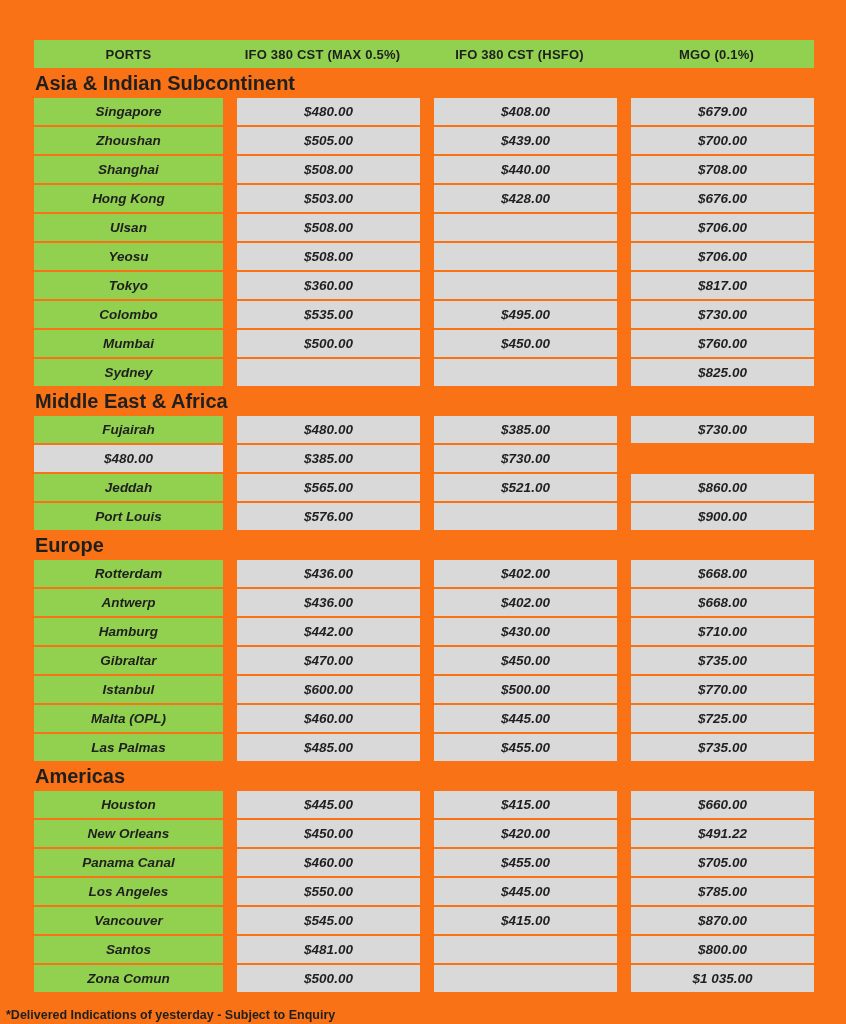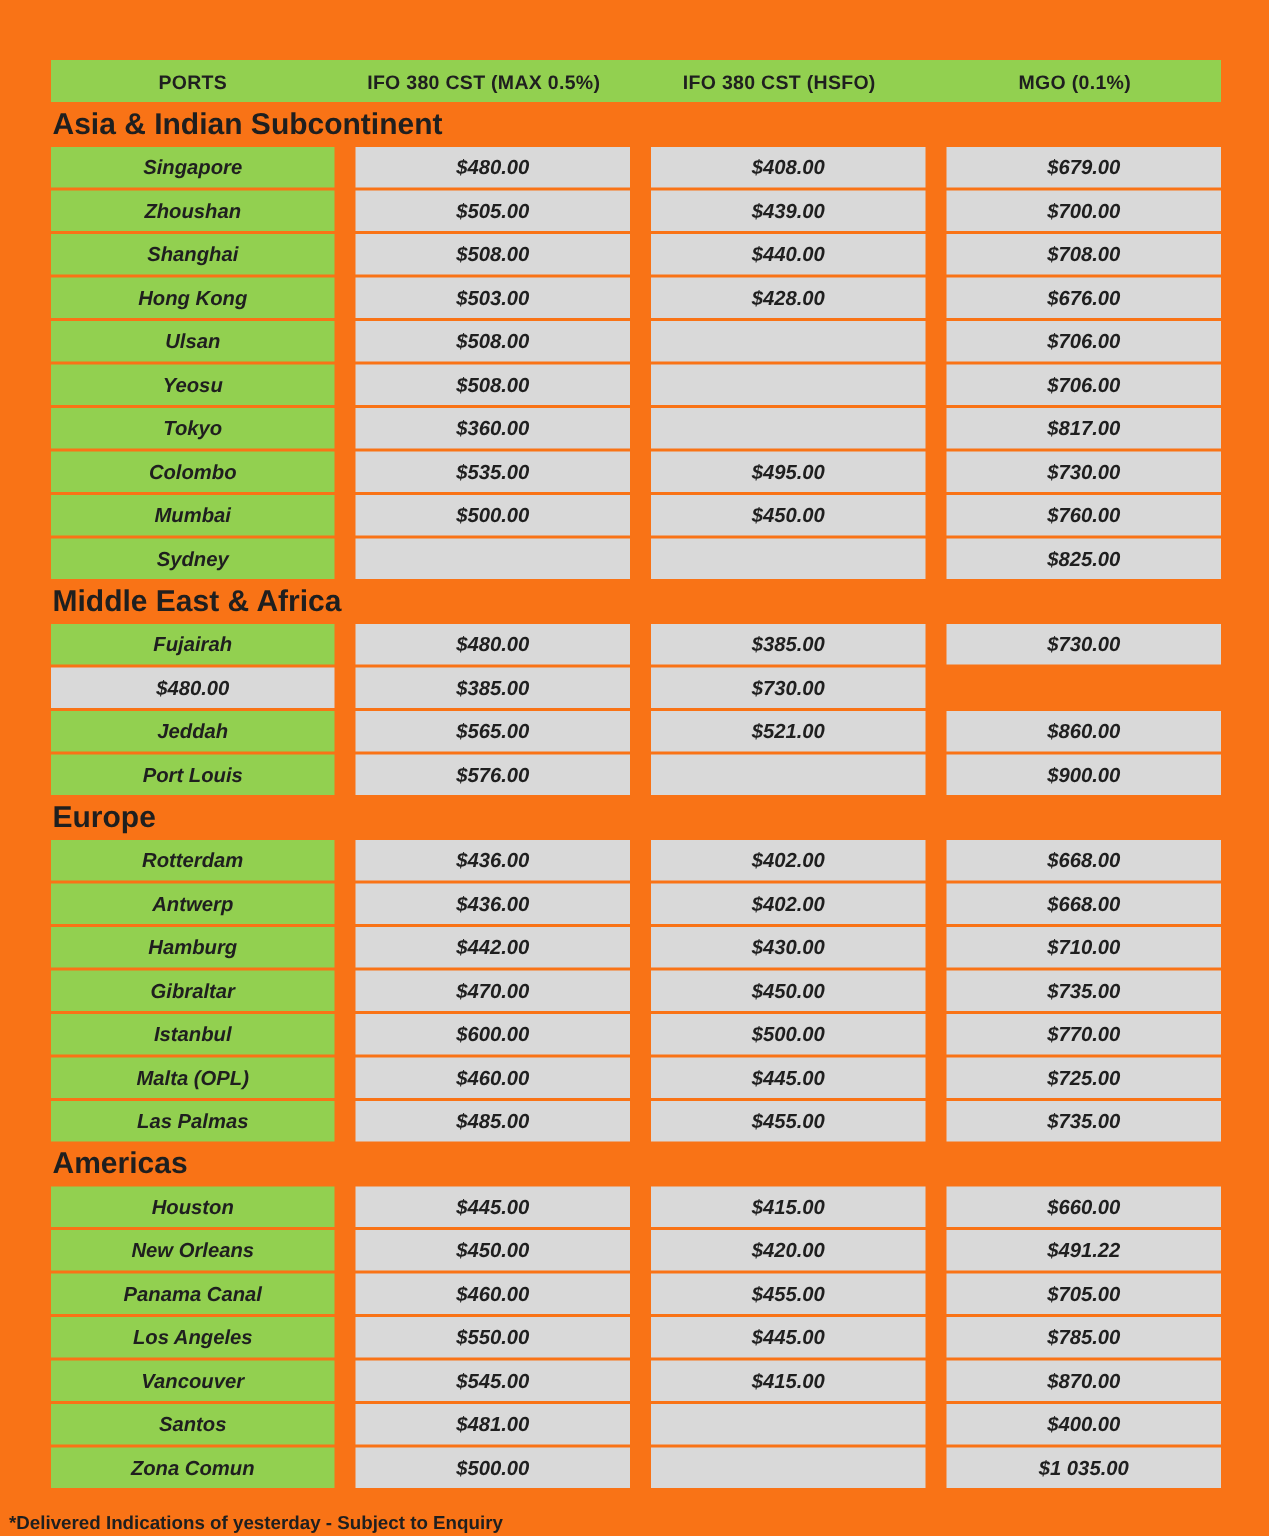--- a/index.html
+++ b/index.html
@@ -251,21 +251,21 @@
           <div class="row">
             <div class="cell port">Vancouver</div>
             <div class="cell val">$545.00</div>
             <div class="cell val">$415.00</div>
             <div class="cell val">$870.00</div>
           </div>
           <div class="row">
             <div class="cell port">Santos</div>
             <div class="cell val">$481.00</div>
             <div class="cell val"></div>
-            <div class="cell val">$400.00</div>
+            <div class="cell val">$800.00</div>
           </div>
           <div class="row">
             <div class="cell port">Zona Comun</div>
             <div class="cell val">$500.00</div>
             <div class="cell val"></div>
             <div class="cell val">$1 035.00</div>
           </div>
         </div>
       </div>
   </div>

